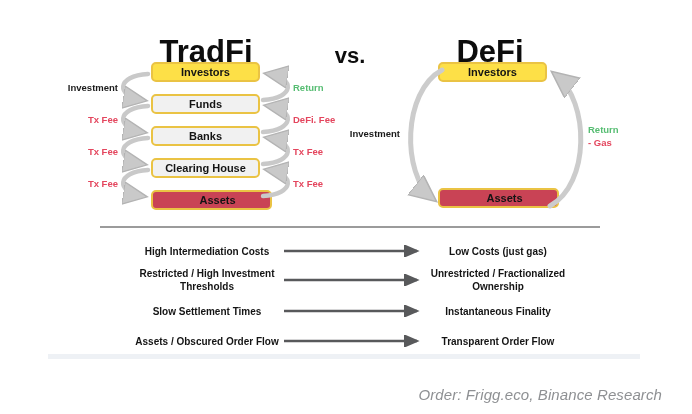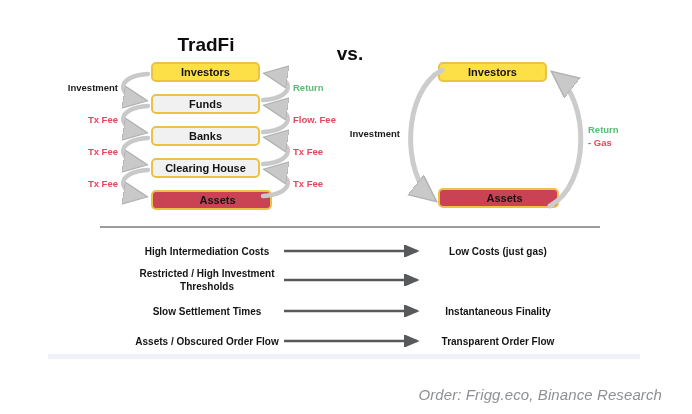--- a/index.html
+++ b/index.html
@@ -4,24 +4,24 @@
 <style>
   html,body{margin:0;padding:0;background:#fff;}
   .canvas{
     position:relative;width:692px;height:414px;background:#ffffff;overflow:hidden;
     font-family:"Liberation Sans",sans-serif;color:#111;
   }
   .fig-title{
     position:absolute;left:14px;top:7px;font-size:13.5px;font-weight:bold;font-style:italic;
     color:#58595b;letter-spacing:.1px;
   }
-  .col-heading{position:absolute;font-size:19px;font-weight:bold;color:#0d0d0d;text-align:center;}
+  .col-heading{position:absolute;font-size:31px;font-weight:bold;color:#0d0d0d;text-align:center;}
   .heading-tradfi{left:150px;width:112px;top:34px;}
   .heading-defi{left:437px;width:106px;top:34px;}
-  .vs{position:absolute;left:322px;width:56px;top:43px;font-size:19px;font-weight:bold;text-align:center;color:#0d0d0d;}
+  .vs{position:absolute;left:322px;width:56px;top:43px;font-size:22px;font-weight:bold;text-align:center;color:#0d0d0d;}
   .fbox{
     position:absolute;width:105px;height:16px;border:2px solid #eac344;border-radius:5px;
     font-size:11px;font-weight:bold;text-align:center;line-height:16px;color:#141414;
   }
   .fbox.green{background:#fde047;}
   .fbox.red{background:#c94355;padding-left:12px;}
   .fbox.neutral{background:#f1f1f1;}
   .tb{left:151px;}
   .db{left:438px;}
   .side-lbl{position:absolute;font-size:9.5px;font-weight:bold;line-height:11px;}
@@ -53,34 +53,35 @@
       </marker>
       <marker id="mDark" markerWidth="6.5" markerHeight="6" refX="5" refY="2.6" orient="auto" markerUnits="strokeWidth">
         <path d="M0,0 L6,2.6 L0,5.2 Z" fill="#58595b"></path>
       </marker>
     </defs>
   </svg>
 
 
   <div class="col-heading heading-tradfi">TradFi</div>
   <div class="vs">vs.</div>
+  <div class="col-heading heading-defi">DeFi</div>
 
   <div class="fbox green tb" style="top:62px">Investors</div>
   <div class="fbox neutral tb" style="top:94px">Funds</div>
   <div class="fbox neutral tb" style="top:126px">Banks</div>
   <div class="fbox neutral tb" style="top:158px">Clearing House</div>
   <div class="fbox red tb" style="top:190px">Assets</div>
 
   <div class="side-lbl lbl-black lab-left" style="top:82px">Investment</div>
   <div class="side-lbl lbl-red lab-left" style="top:114px">Tx Fee</div>
   <div class="side-lbl lbl-red lab-left" style="top:146px">Tx Fee</div>
   <div class="side-lbl lbl-red lab-left" style="top:178px">Tx Fee</div>
 
   <div class="side-lbl lbl-green lab-right" style="top:82px">Return</div>
-  <div class="side-lbl lbl-red lab-right" style="top:114px">Flow. Fee</div>
+  <div class="side-lbl lbl-red lab-right" style="top:114px">DeFi. Fee</div>
   <div class="side-lbl lbl-red lab-right" style="top:146px">Tx Fee</div>
   <div class="side-lbl lbl-red lab-right" style="top:178px">Tx Fee</div>
 
   <svg class="arrows-svg" style="left:110px;top:60px" width="44" height="156" viewBox="0 0 44 156">
     <g fill="none" stroke="#c9c9c9" stroke-width="4.5" stroke-linecap="round">
       <path d="M38,14 C6,16 6,36 32,40" marker-end="url(#mGray)"></path>
       <path d="M38,46 C6,48 6,68 32,72" marker-end="url(#mGray)"></path>
       <path d="M38,78 C6,80 6,100 32,104" marker-end="url(#mGray)"></path>
       <path d="M38,110 C6,112 6,132 32,136" marker-end="url(#mGray)"></path>
     </g>
@@ -106,20 +107,21 @@
 
   <div class="side-lbl lbl-black" style="left:330px;top:128px;width:70px;text-align:right">Investment</div>
   <div class="side-lbl lbl-green" style="left:588px;top:124px;width:60px">Return</div>
   <div class="side-lbl lbl-red" style="left:588px;top:137px;width:60px">- Gas</div>
 
   <div class="divider"></div>
 
   <div class="cmp-cell cmp-left" style="top:245px">High Intermediation Costs</div>
   <div class="cmp-cell cmp-right" style="top:245px">Low Costs (just gas)</div>
   <div class="cmp-cell cmp-left" style="top:267px">Restricted / High Investment Thresholds</div>
+  <div class="cmp-cell cmp-right" style="top:267px">Unrestricted / Fractionalized Ownership</div>
   <div class="cmp-cell cmp-left" style="top:305px">Slow Settlement Times</div>
   <div class="cmp-cell cmp-right" style="top:305px">Instantaneous Finality</div>
   <div class="cmp-cell cmp-left" style="top:335px">Assets / Obscured Order Flow</div>
   <div class="cmp-cell cmp-right" style="top:335px">Transparent Order Flow</div>
 
   <svg class="arrows-svg" style="left:283px;top:245px" width="150" height="12" viewBox="0 0 150 12">
     <line x1="1" y1="6" x2="134" y2="6" stroke="#58595b" stroke-width="2.6" marker-end="url(#mDark)"></line>
   </svg>
   <svg class="arrows-svg" style="left:283px;top:274px" width="150" height="12" viewBox="0 0 150 12">
     <line x1="1" y1="6" x2="134" y2="6" stroke="#58595b" stroke-width="2.6" marker-end="url(#mDark)"></line>

